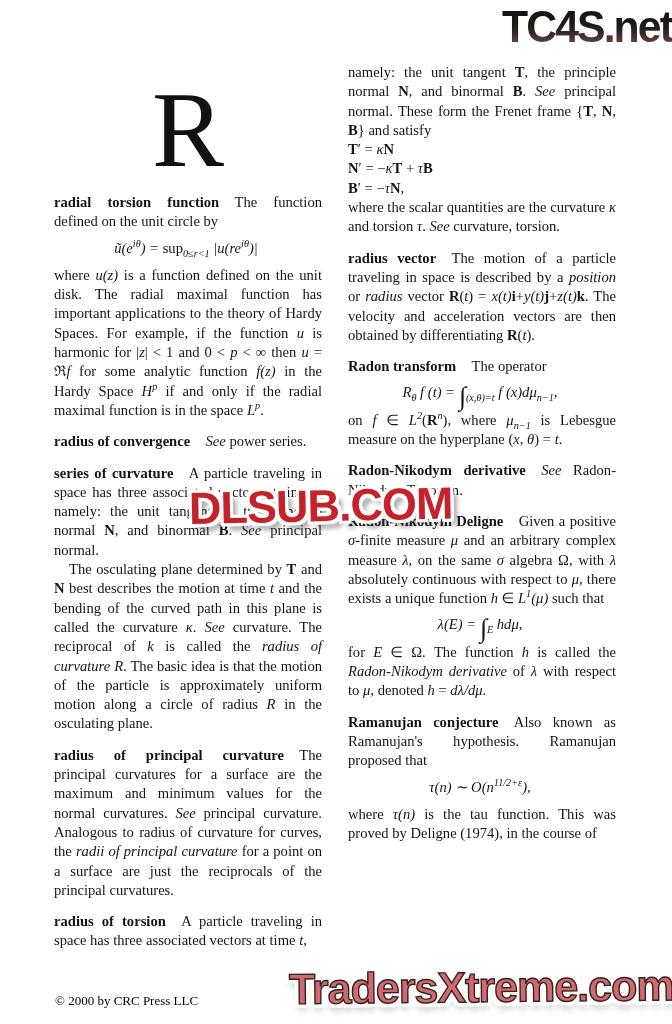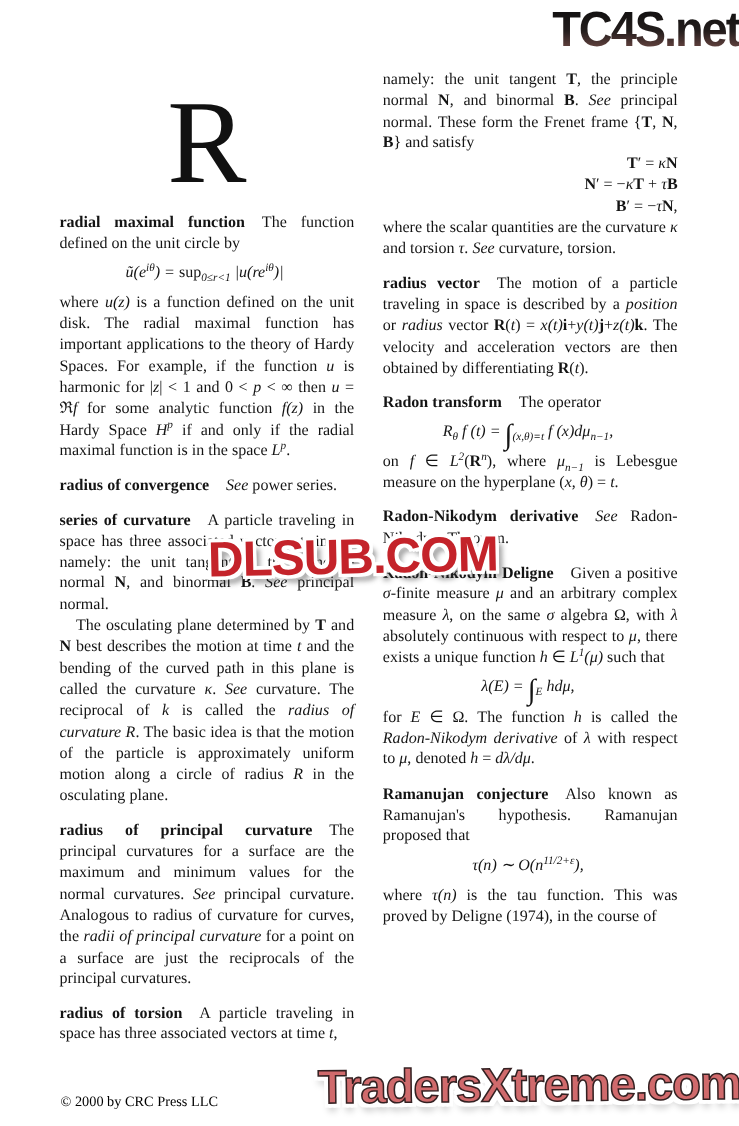--- a/index.html
+++ b/index.html
@@ -16,21 +16,21 @@
   .blk{margin:0;}
   .col .blk.entry{margin-top:12px;}
   .col .blk:first-child{margin-top:0;}
   .term{font-weight:bold;}
   .gap{display:inline-block;width:1.05em;}
   .indent{text-indent:15px;}
   .formula{text-align:center;font-style:italic;margin:7px 4px 8px 0;}
   .formula sup,.formula sub,.para sup,.para sub{font-size:0.7em;line-height:0;font-style:italic;}
   .formula .rm{font-style:normal;}
   .formula .int{font-size:1.8em;font-style:italic;vertical-align:-0.3em;line-height:0;}
-  .math-lines div{text-align:right;}
+  .math-lines div{text-align:left;}
 
   
   #big-letter{
     position:absolute;left:54px;top:76px;width:268px;text-align:center;
     font-size:108px;line-height:1.0;font-family:"Liberation Serif",serif;color:#111;
   }
 
   
   #copyright{position:absolute;left:55px;top:993px;font-size:13px;color:#000000;}
 
@@ -64,21 +64,21 @@
       0 7px 7px rgba(0,0,0,0.25);
   }
 </style>
 </head>
 <body>
 
 <div id="page">
   <div id="wm-top">TC4S.net</div>
   <div id="big-letter">R</div>
   <div id="left-col" class="col">
-      <div class="blk para entry"><b class="term">radial maximal function</b><span class="gap"></span>The function defined on the unit circle by</div>
+      <div class="blk para entry"><b class="term">radial torsion function</b><span class="gap"></span>The function defined on the unit circle by</div>
       <div class="blk formula">ũ(e<sup>iθ</sup>) = <span class="rm">sup</span><sub>0≤r&lt;1</sub> |u(re<sup>iθ</sup>)|</div>
       <div class="blk para">where <i>u(z)</i> is a function defined on the unit disk. The radial maximal function has important applications to the theory of Hardy Spaces. For example, if the function <i>u</i> is harmonic for |<i>z</i>| &lt; 1 and 0 &lt; <i>p</i> &lt; ∞ then <i>u</i> = ℜ<i>f</i> for some analytic function <i>f(z)</i> in the Hardy Space <i>H<sup>p</sup></i> if and only if the radial maximal function is in the space <i>L<sup>p</sup></i>.</div>
       <div class="blk para entry"><b class="term">radius of convergence</b><span class="gap"></span><i>See</i> power series.</div>
       <div class="blk para entry"><b class="term">series of curvature</b><span class="gap"></span>A particle traveling in space has three associated vectors at time <i>t</i>, namely: the unit tangent <b>T</b>, the principle normal <b>N</b>, and binormal <b>B</b>. <i>See</i> principal normal.</div>
       <div class="blk para indent">The osculating plane determined by <b>T</b> and <b>N</b> best describes the motion at time <i>t</i> and the bending of the curved path in this plane is called the curvature <i>κ</i>. <i>See</i> curvature. The reciprocal of <i>k</i> is called the <i>radius of curvature R</i>. The basic idea is that the motion of the particle is approximately uniform motion along a circle of radius <i>R</i> in the osculating plane.</div>
       <div class="blk para entry"><b class="term">radius of principal curvature</b><span class="gap"></span>The principal curvatures for a surface are the maximum and minimum values for the normal curvatures. <i>See</i> principal curvature. Analogous to radius of curvature for curves, the <i>radii of principal curvature</i> for a point on a surface are just the reciprocals of the principal curvatures.</div>
       <div class="blk para entry"><b class="term">radius of torsion</b><span class="gap"></span>A particle traveling in space has three associated vectors at time <i>t</i>,</div>
     </div>
   <div id="right-col" class="col">
       <div class="blk para">namely: the unit tangent <b>T</b>, the principle normal <b>N</b>, and binormal <b>B</b>. <i>See</i> principal normal. These form the Frenet frame {<b>T</b>, <b>N</b>, <b>B</b>} and satisfy</div>

